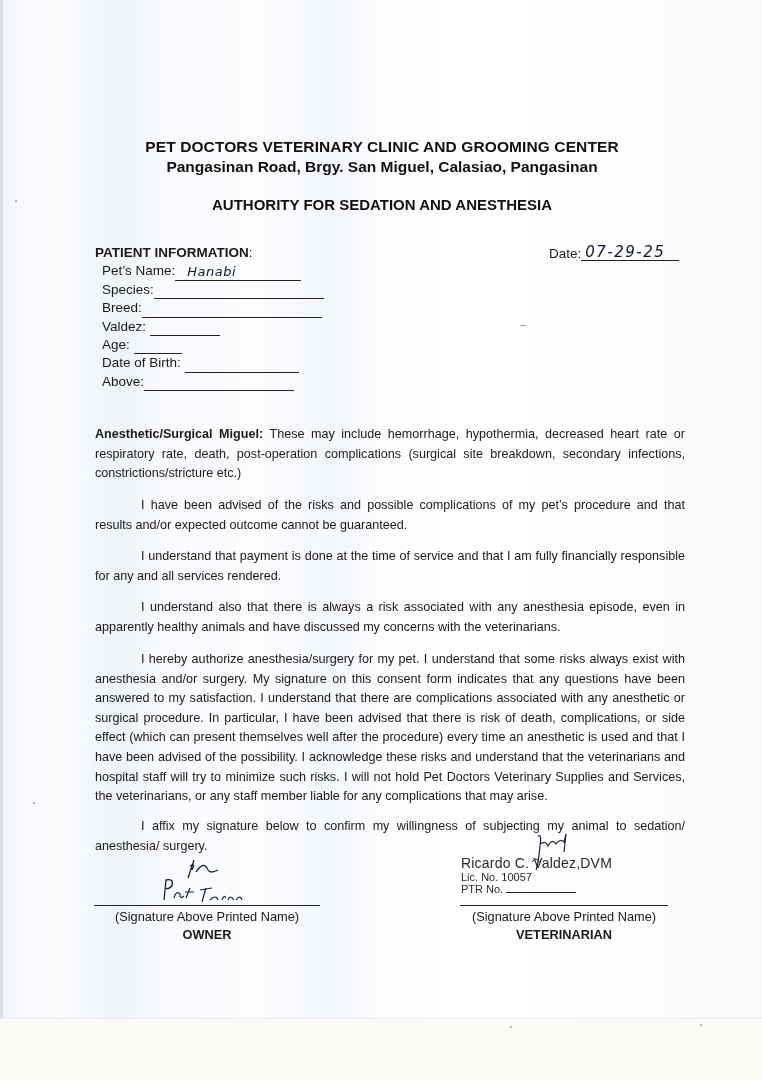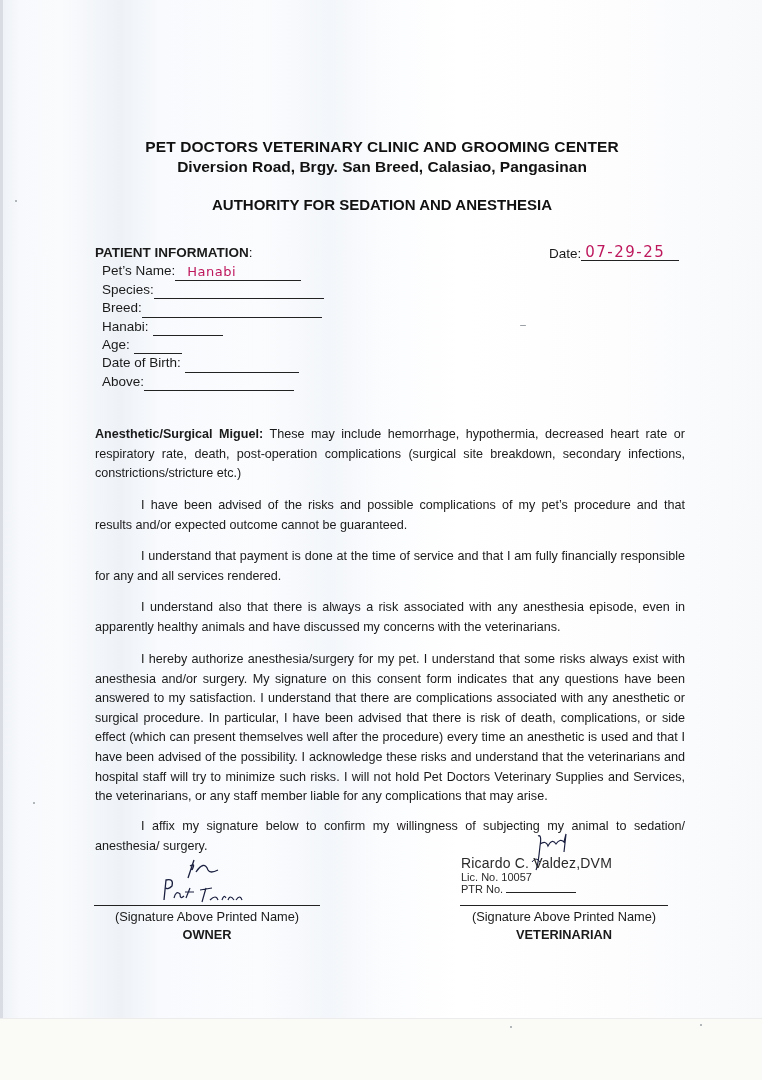--- a/index.html
+++ b/index.html
@@ -82,21 +82,22 @@
       text-align: right;
     }
     .field .blank {
       display: inline-block;
       border-bottom: 1px solid #222;
       height: 14px;
       position: relative;
     }
     .handwriting {
       font-family: "DejaVu Sans", sans-serif;
-      color: #be185d;
+      font-style: italic;
+      color: #0f172a;
       font-size: 13px;
       position: absolute;
       left: 12px;
       bottom: -2px;
       letter-spacing: 0.5px;
     }
 
     .date-row {
       position: absolute;
       left: 549px;
@@ -211,21 +212,21 @@
 <div class="page-fold"></div>
 
 <div class="speck" style="left:15px;top:200px"></div>
 <div class="speck" style="left:520px;top:325px;width:6px;height:1px"></div>
 <div class="speck" style="left:33px;top:802px"></div>
 <div class="speck" style="left:510px;top:1026px"></div>
 <div class="speck" style="left:700px;top:1024px"></div>
 
 <div class="header" style="left:22px;">
   <div class="clinic">PET DOCTORS VETERINARY CLINIC AND GROOMING CENTER</div>
-  <div class="address">Diversion Road, Brgy. San Breed, Calasiao, Pangasinan</div>
+  <div class="address">Pangasinan Road, Brgy. San Miguel, Calasiao, Pangasinan</div>
   <div class="doc-title">AUTHORITY FOR SEDATION AND ANESTHESIA</div>
 </div>
 
 <div class="patient-info">
   <div>
     <span class="section-heading">PATIENT INFORMATION</span><span>:</span>
   </div>
   <div class="field">
     <span>Pet’s Name:</span>
     <span class="blank" style="width:126px">
@@ -234,21 +235,21 @@
   </div>
   <div class="field">
     <span>Species:</span>
     <span class="blank" style="width:170px"></span>
   </div>
   <div class="field">
     <span>Breed:</span>
     <span class="blank" style="width:180px"></span>
   </div>
   <div class="field">
-    <span>Hanabi:</span>
+    <span>Valdez:</span>
     <span class="blank" style="width:70px;margin-left:4px"></span>
   </div>
   <div class="field">
     <span>Age:</span>
     <span class="blank" style="width:48px;margin-left:4px"></span>
   </div>
   <div class="field">
     <span>Date of Birth:</span>
     <span class="blank" style="width:114px;margin-left:4px"></span>
   </div>

